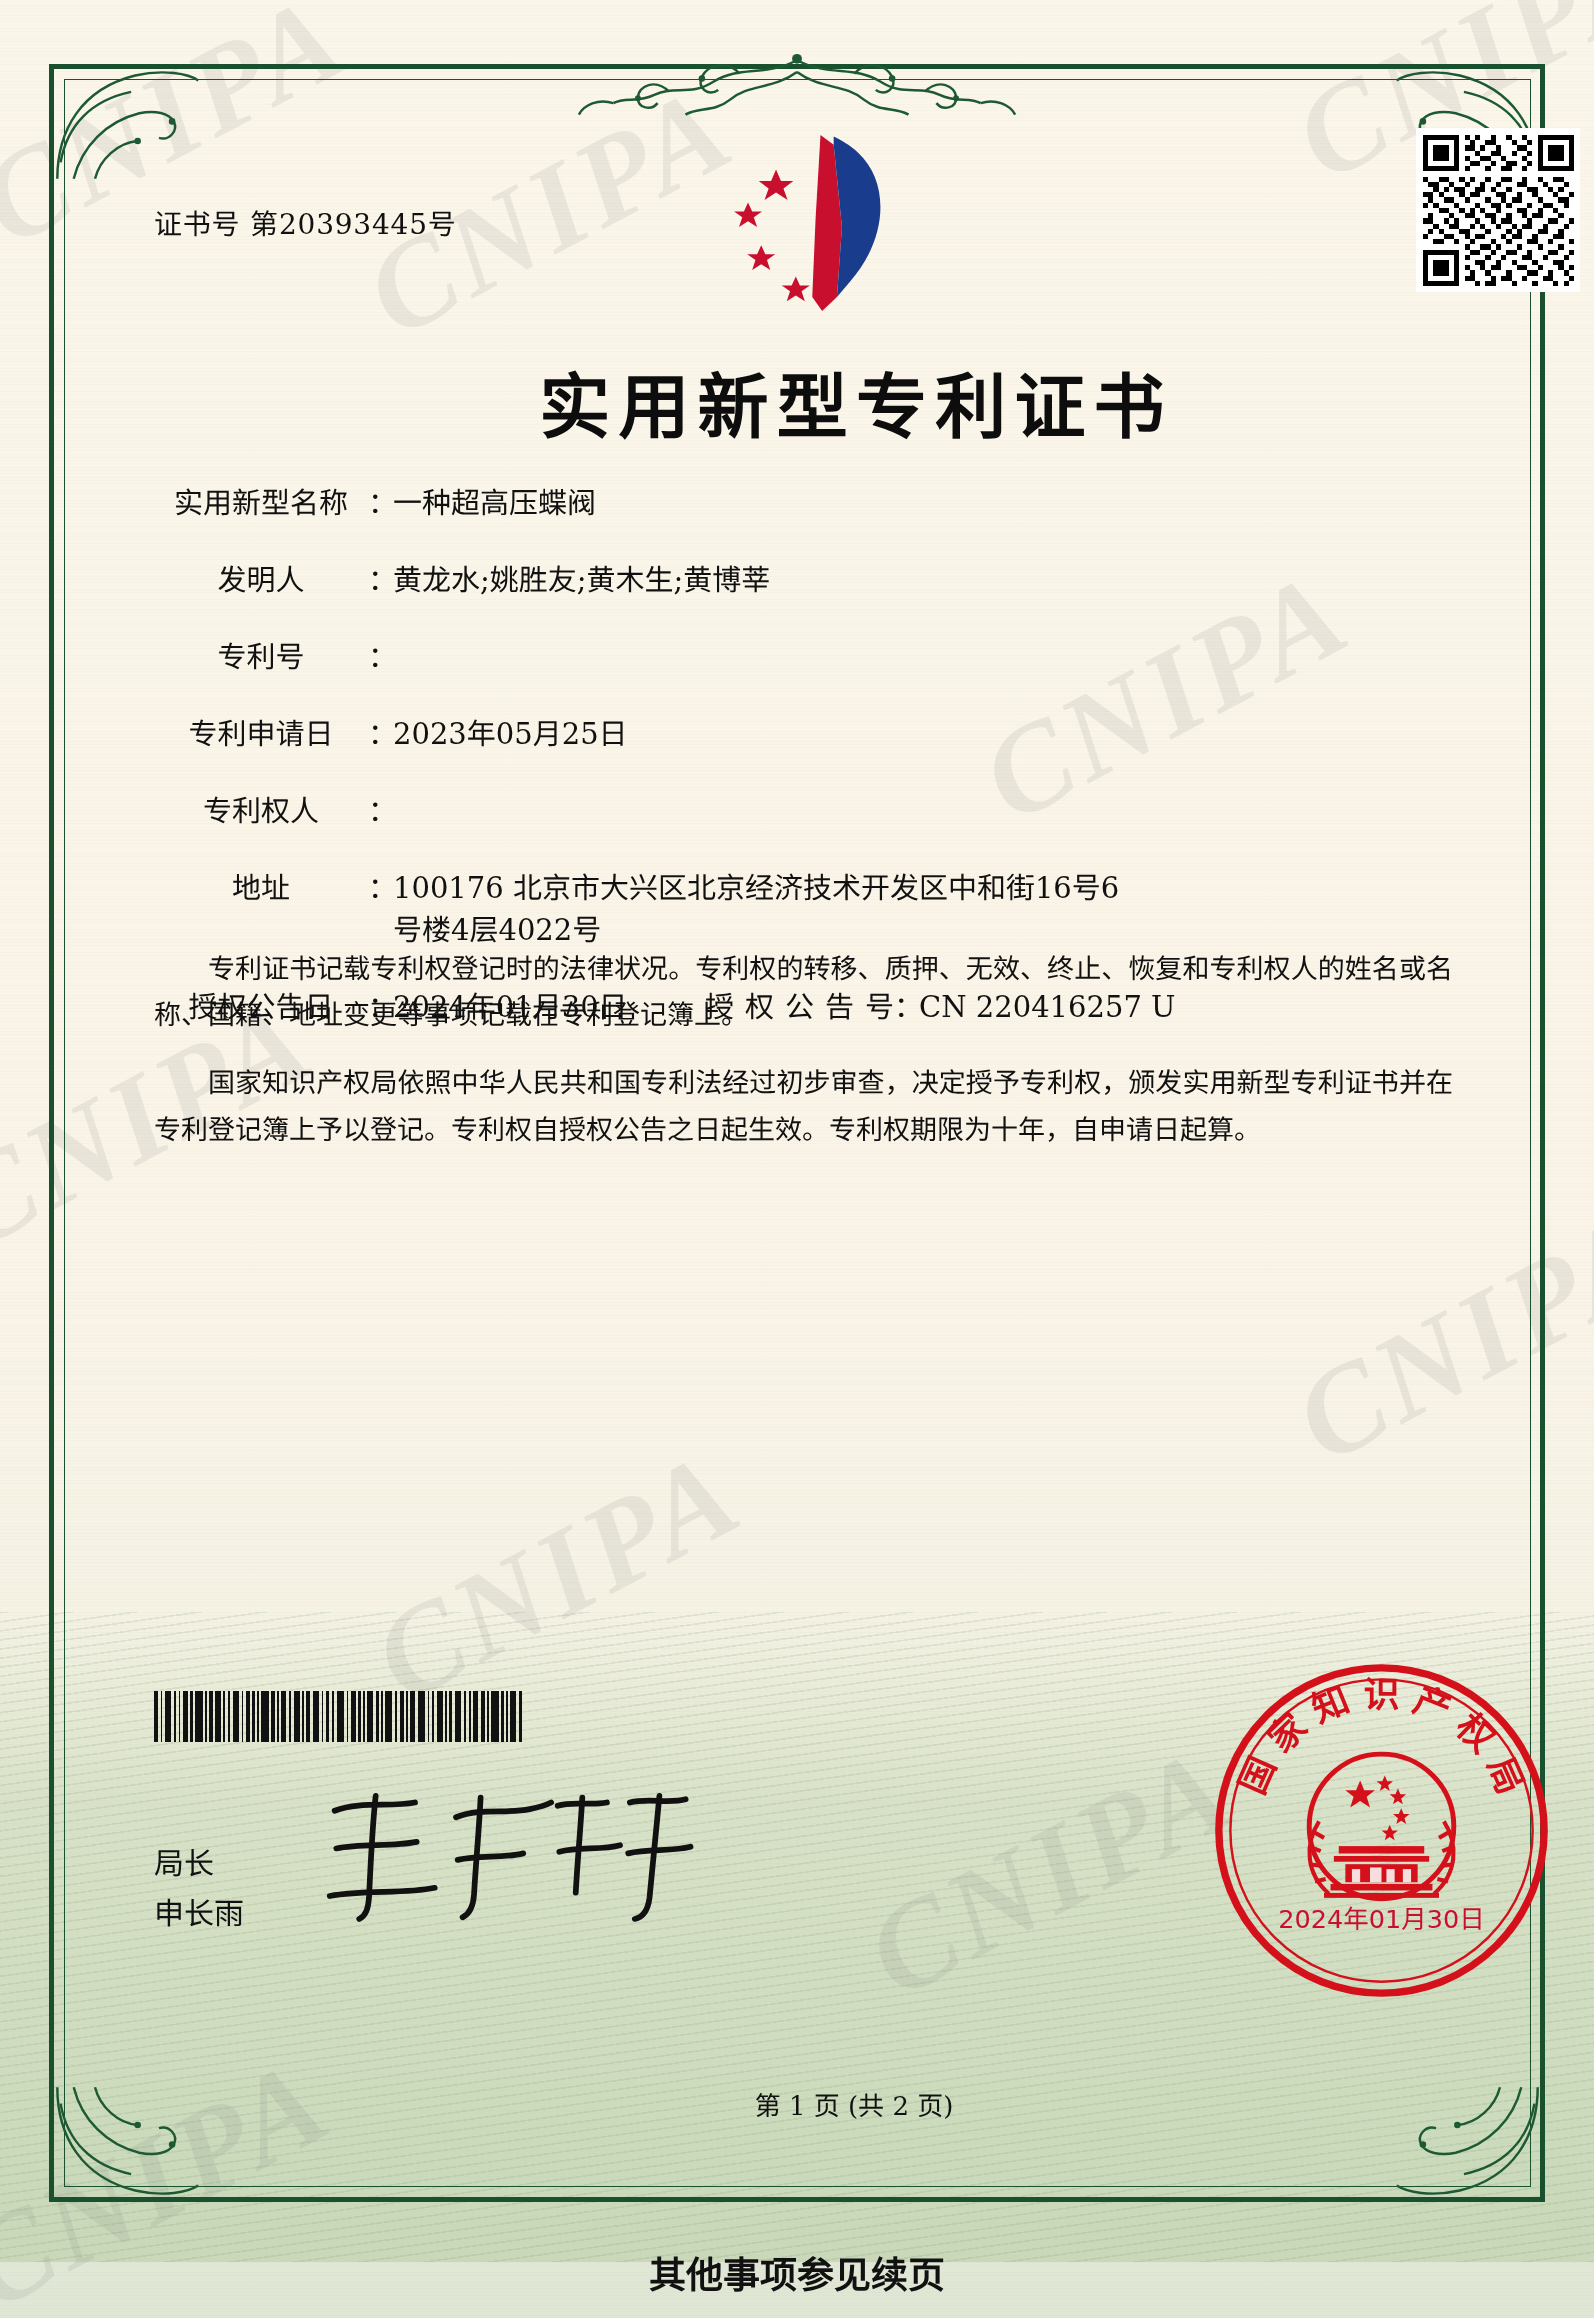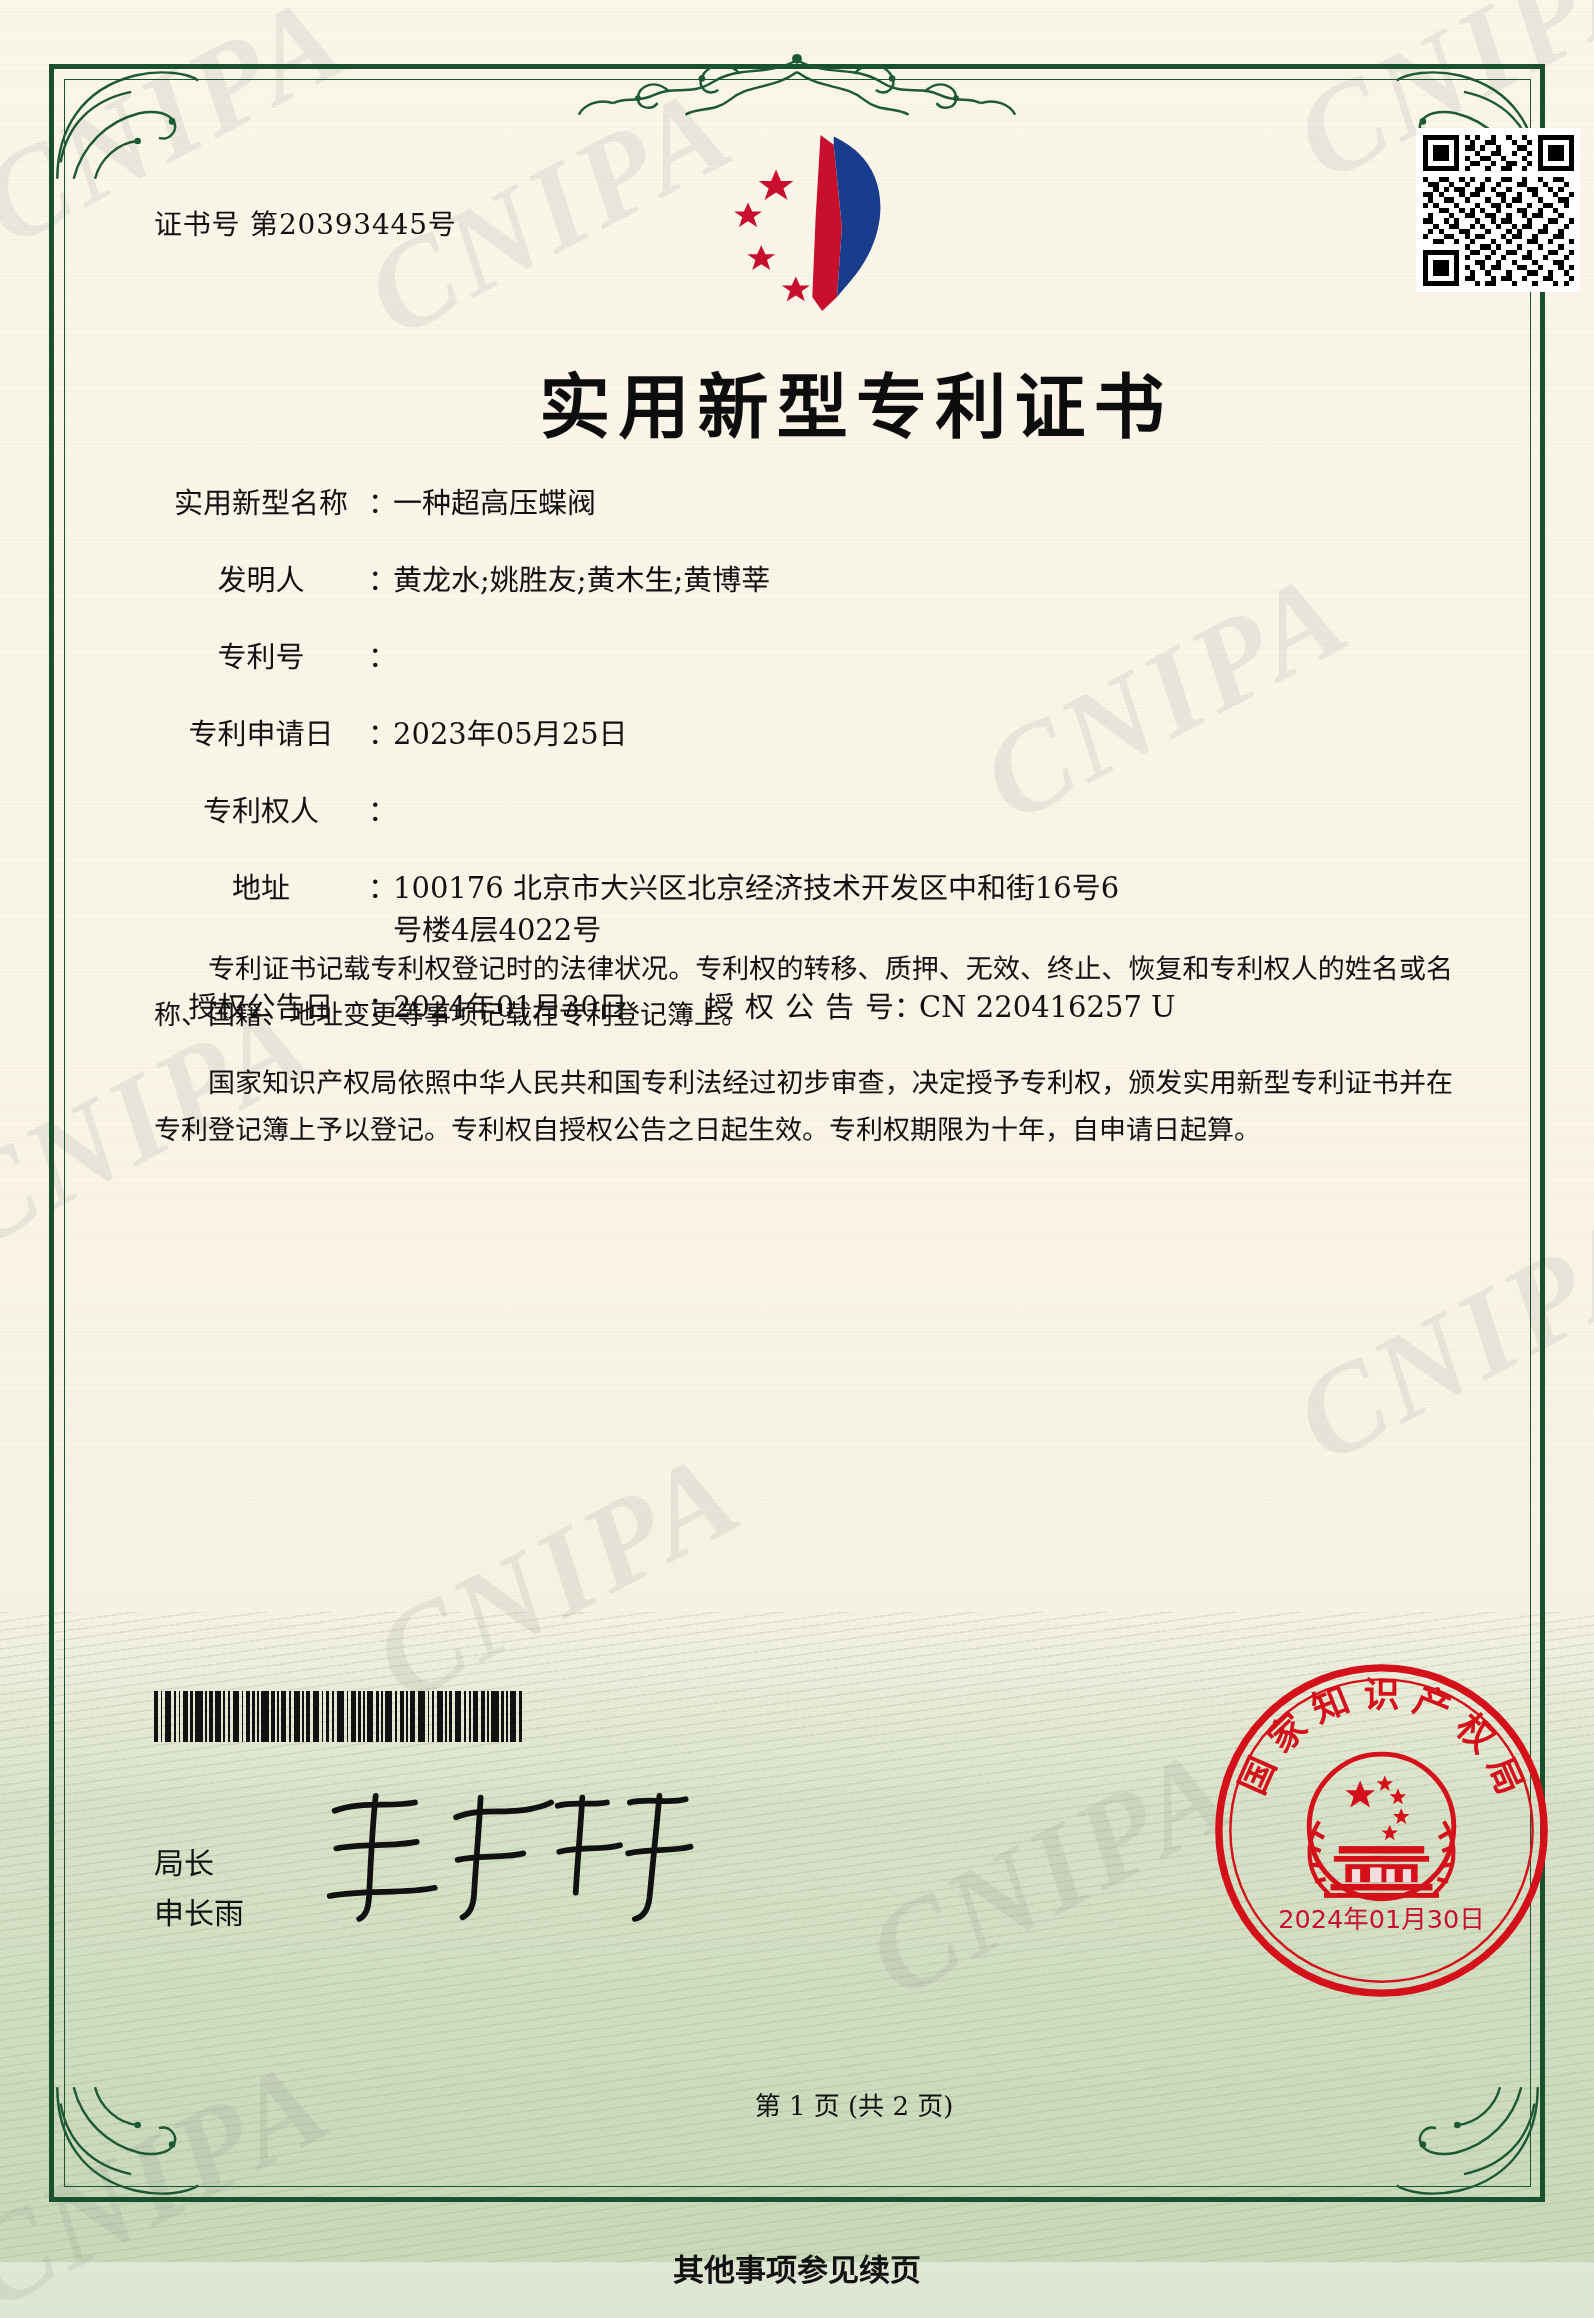--- a/index.html
+++ b/index.html
@@ -251,21 +251,21 @@
     font-size: 26px;
     color: #111;
     font-family: "DejaVu Serif", "Liberation Serif", serif;
   }
 
   .below-note {
     position: absolute;
     left: 0; right: 0;
     top: 2245px;
     text-align: center;
-    font-size: 31px;
+    font-size: 37px;
     font-weight: 700;
     color: #111;
     font-family: "DejaVu Serif", "Liberation Serif", serif;
   }
 </style>
 </head>
 <body>
 
 <div class="page">
   <div class="page-noise"></div>

